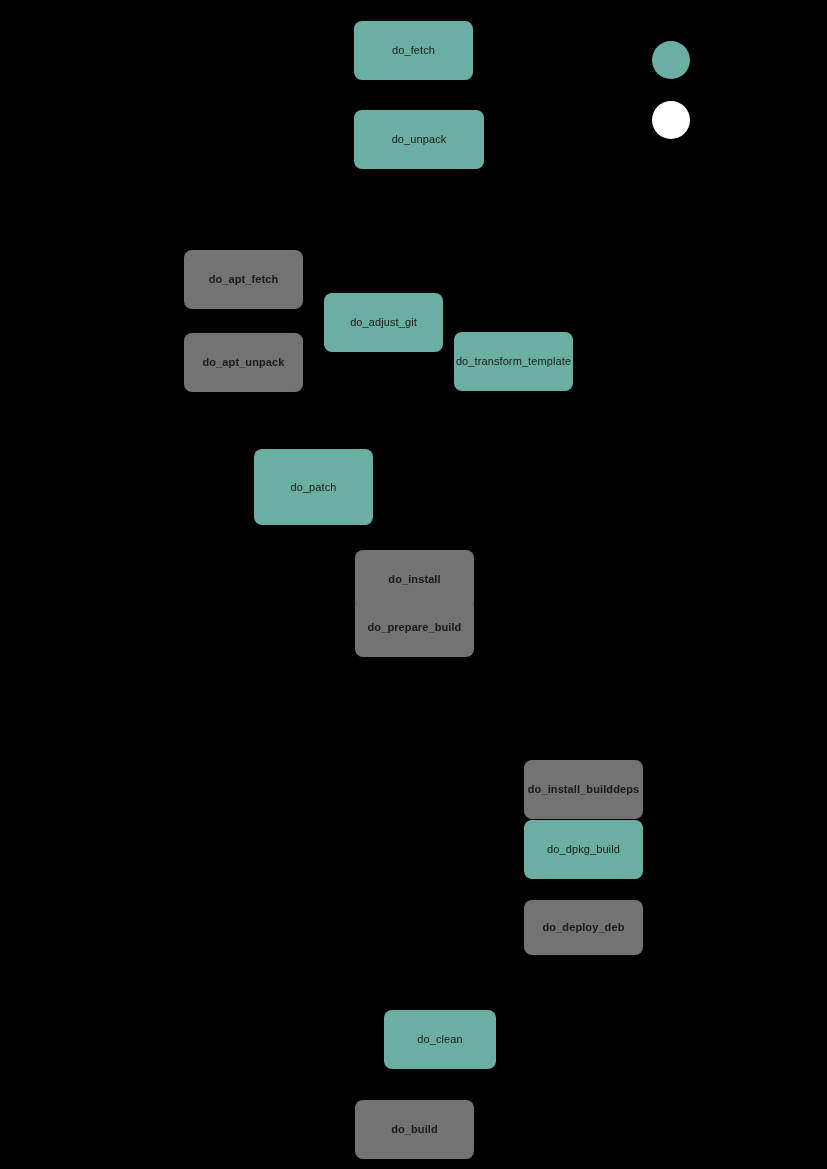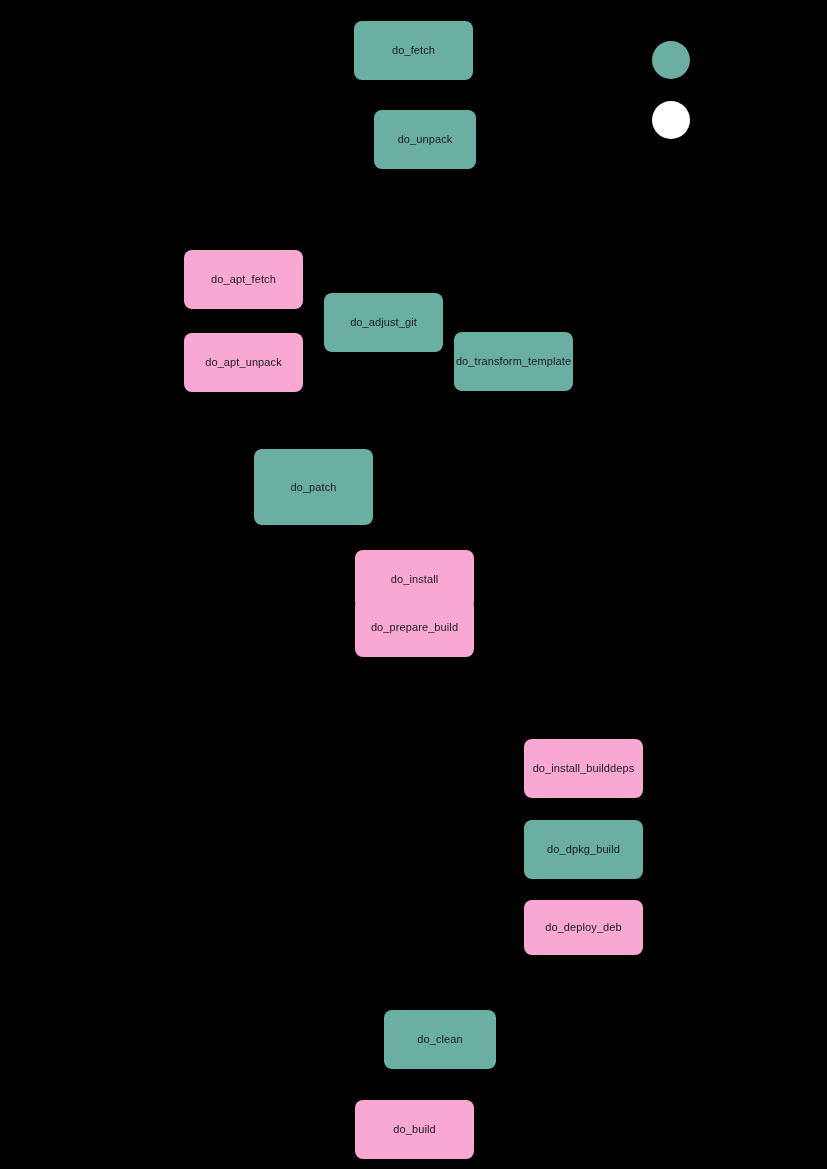--- a/index.html
+++ b/index.html
@@ -37,42 +37,43 @@
     letter-spacing: 0.1px;
   }
   .node-label {
     display: block;
     white-space: nowrap;
   }
   .node.fill-teal {
     background: #6BAFA3;
   }
   .node.fill-white {
-    background: #f9a8d4;
+    background: #737373;
+    font-weight: bold;
   }
   .legend-dot {
     position: absolute;
     border-radius: 50%;
     box-sizing: border-box;
   }
   .legend-dot.fill-teal {
     background: #6BAFA3;
   }
   .legend-dot.fill-white {
     background: #FFFFFF;
   }
 </style>
 </head>
 <body>
 
 <div id="graph-canvas">
     <div class="node fill-teal" style="left: 354px; top: 21px; width: 119px; height: 59px;">
       <span class="node-label">do_fetch</span>
     </div>
-    <div class="node fill-teal" style="left: 354px; top: 110px; width: 102px; height: 59px; margin-left: 20px;">
+    <div class="node fill-teal" style="left: 354px; top: 110px; width: 130px; height: 59px;">
       <span class="node-label">do_unpack</span>
     </div>
     <div class="node fill-white" style="left: 184px; top: 250px; width: 119px; height: 59px;">
       <span class="node-label">do_apt_fetch</span>
     </div>
     <div class="node fill-teal" style="left: 324px; top: 293px; width: 119px; height: 59px;">
       <span class="node-label">do_adjust_git</span>
     </div>
     <div class="node fill-white" style="left: 184px; top: 333px; width: 119px; height: 59px;">
       <span class="node-label">do_apt_unpack</span>
@@ -82,21 +83,21 @@
     </div>
     <div class="node fill-teal" style="left: 254px; top: 449px; width: 119px; height: 76px;">
       <span class="node-label">do_patch</span>
     </div>
     <div class="node fill-white" style="left: 355px; top: 550px; width: 119px; height: 59px;">
       <span class="node-label">do_install</span>
     </div>
     <div class="node fill-white" style="left: 355px; top: 598px; width: 119px; height: 59px;">
       <span class="node-label">do_prepare_build</span>
     </div>
-    <div class="node fill-white" style="left: 524px; top: 739px; width: 119px; height: 59px;">
+    <div class="node fill-white" style="left: 524px; top: 760px; width: 119px; height: 59px;">
       <span class="node-label">do_install_builddeps</span>
     </div>
     <div class="node fill-teal" style="left: 524px; top: 820px; width: 119px; height: 59px; align-items: center;">
       <span class="node-label">do_dpkg_build</span>
     </div>
     <div class="node fill-white" style="left: 524px; top: 900px; width: 119px; height: 55px;">
       <span class="node-label">do_deploy_deb</span>
     </div>
     <div class="node fill-teal" style="left: 355px; top: 1010px; width: 112px; height: 59px; margin-left: 29px;">
       <span class="node-label">do_clean</span>

